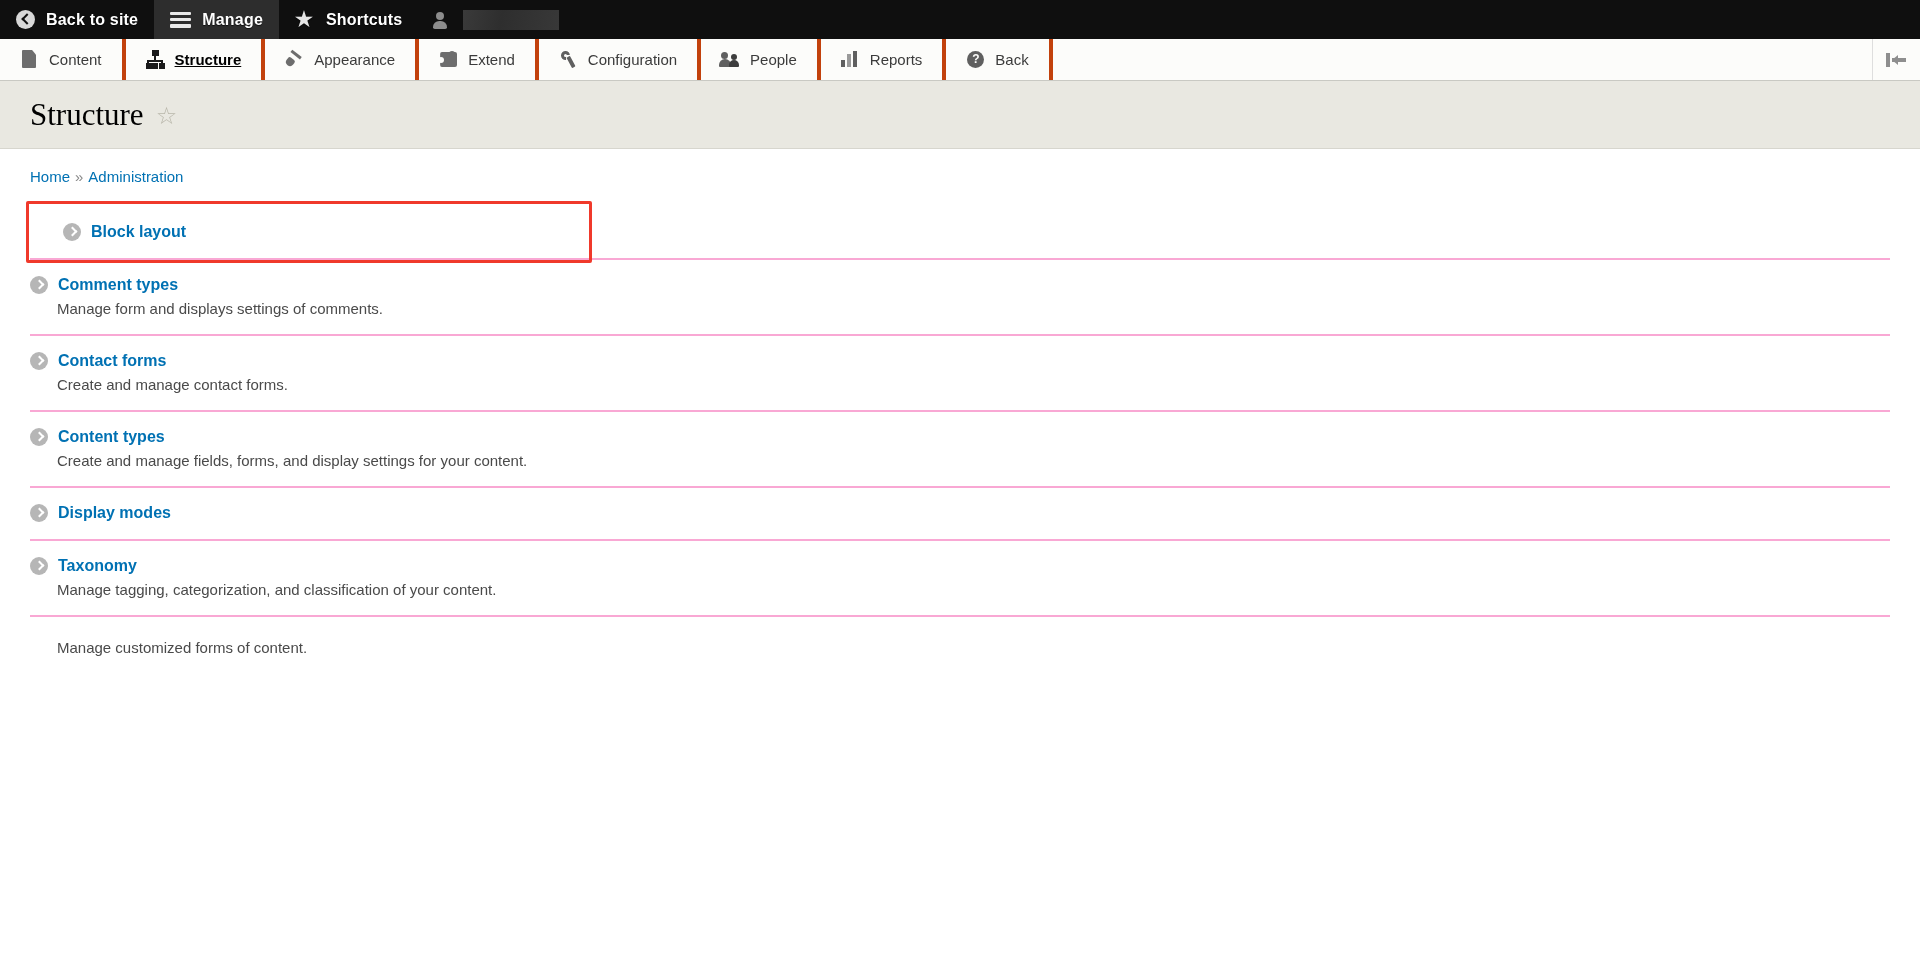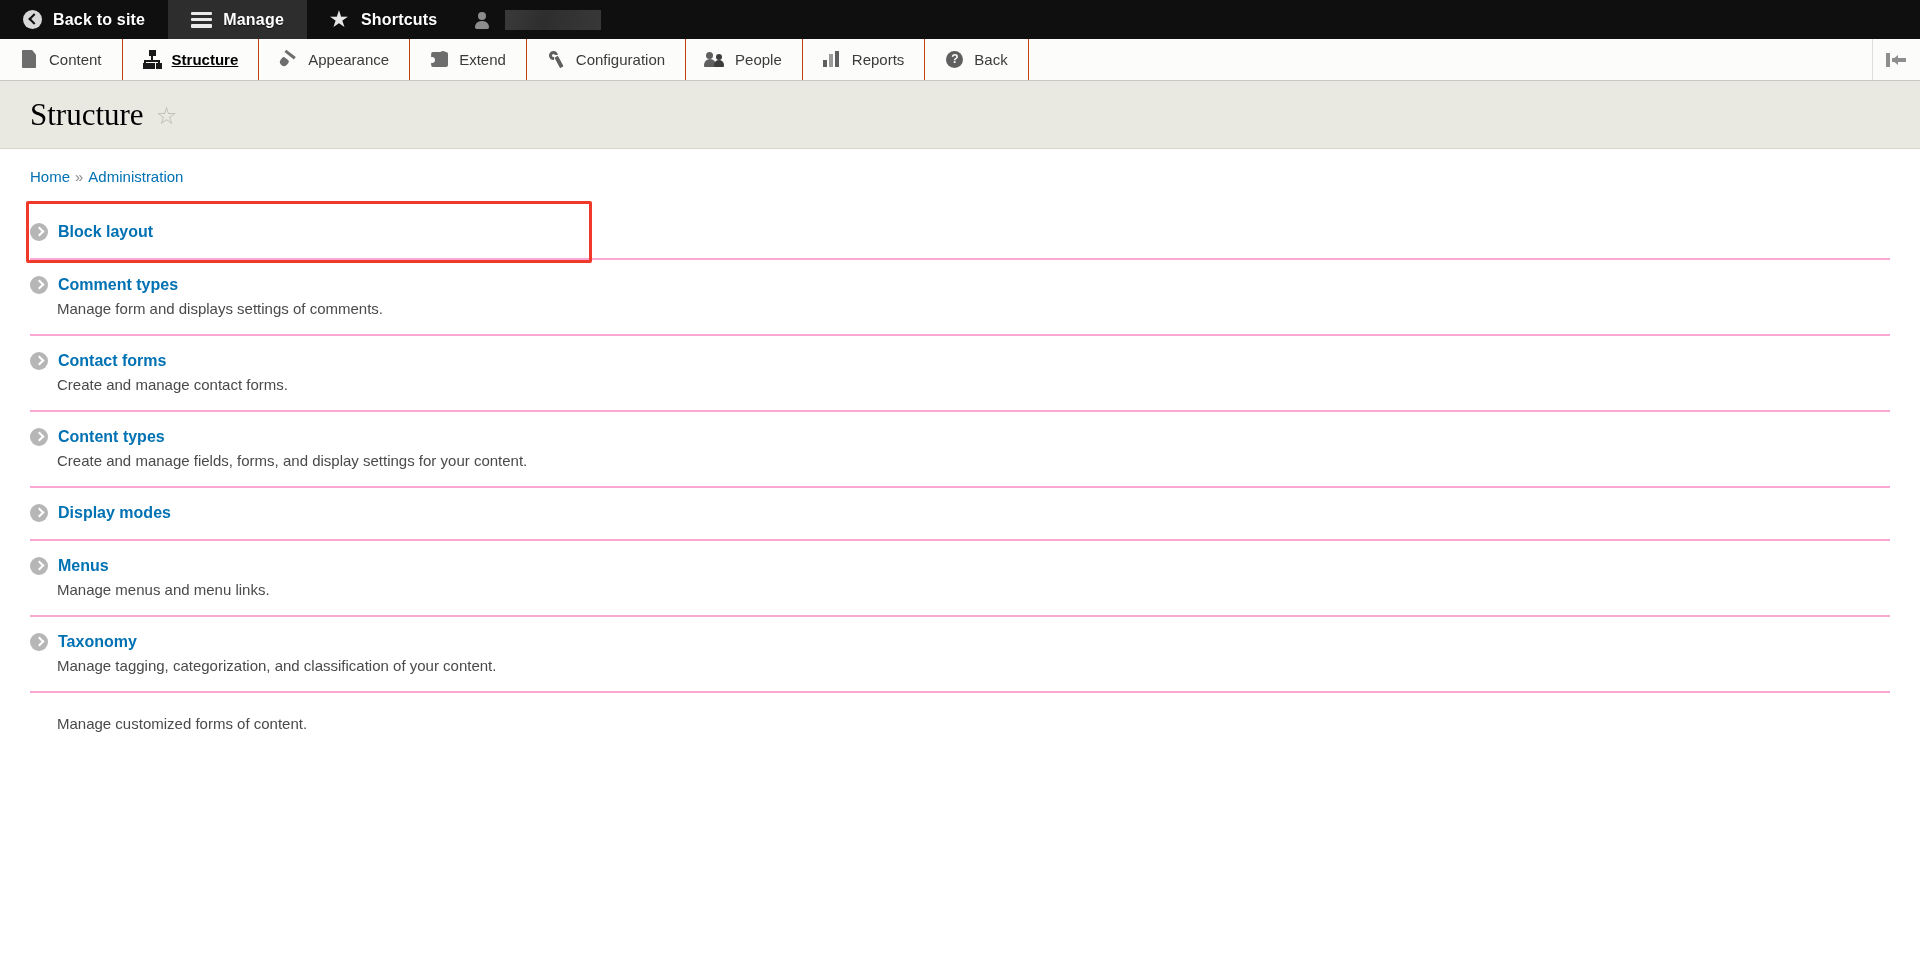--- a/index.html
+++ b/index.html
@@ -16,21 +16,21 @@
     height: 39px;
     background: #0f0f0f;
     display: flex;
     align-items: stretch;
     position: relative;
   }
   .toolbar-tab {
     display: flex;
     align-items: center;
     gap: 11px;
-    padding: 0 23px;
+    padding: 0 16px;
     color: #ffffff;
     font-size: 16px;
     font-weight: bold;
     letter-spacing: .2px;
     cursor: pointer;
     text-shadow: 0 1px 1px rgba(0,0,0,.7);
   }
   .toolbar-tab.active { background: #2d2d2d; }
 
   .icon-back {
@@ -73,21 +73,21 @@
     position: relative;
   }
   .admin-item {
     display: flex;
     align-items: center;
     gap: 10px;
     padding: 0 20px;
     font-size: 15px;
     color: #3b3b3b;
     cursor: pointer;
-    border-right: 1px solid #c2410c;
+    border-right: 4px solid #c2410c;
   }
   .admin-item:first-child { border-left: none; }
   .admin-item.active { font-weight: bold; color: #000; }
   .admin-item.active .admin-label { text-decoration: underline; }
 
   .ai-ico { width: 19px; height: 19px; flex: none; position: relative; }
   
   .ico-doc { background: #6d6d6d; width: 14px; height: 18px; border-radius: 1px;
              clip-path: polygon(0 0, 72% 0, 100% 26%, 100% 100%, 0 100%); margin-left:2px;}
   
@@ -184,21 +184,21 @@
   .breadcrumb a { color: #0071b3; text-decoration: none; cursor: pointer; }
   .breadcrumb .sep { margin: 0 5px; color: #8a8a8a; }
 
   
   .admin-list { margin: 22px 30px 0 30px; position: relative; }
   .admin-row {
     border-top: 2px solid #f9a8d4;
     padding: 16px 0 17px 0;
     position: relative;
   }
-  .admin-row:first-child { border-top: none; }
+  .admin-row:first-child { border-top: none; padding-left: 33px; }
   .row-title {
     display: flex; align-items: center; gap: 10px;
     font-size: 16px; font-weight: bold; color: #0071b3;
     cursor: pointer;
   }
   .row-desc {
     margin-top: 6px;
     margin-left: 27px;
     font-size: 15px;
     color: #4a4a4a;
@@ -385,27 +385,20 @@
     <div class="row-desc">Create and manage fields, forms, and display settings for your content.</div>
   </div>
 
   <div class="admin-row">
     <div class="row-title">
       <span class="bullet"></span>
       <span>Display modes</span>
     </div>
   </div>
 
-  <div class="admin-row">
-    <div class="row-title">
-      <span class="bullet"></span>
-      <span>Menus</span>
-    </div>
-    <div class="row-desc">Manage menus and menu links.</div>
-  </div>
 
   <div class="admin-row">
     <div class="row-title">
       <span class="bullet"></span>
       <span>Taxonomy</span>
     </div>
     <div class="row-desc">Manage tagging, categorization, and classification of your content.</div>
   </div>
 
   <div class="admin-row">

